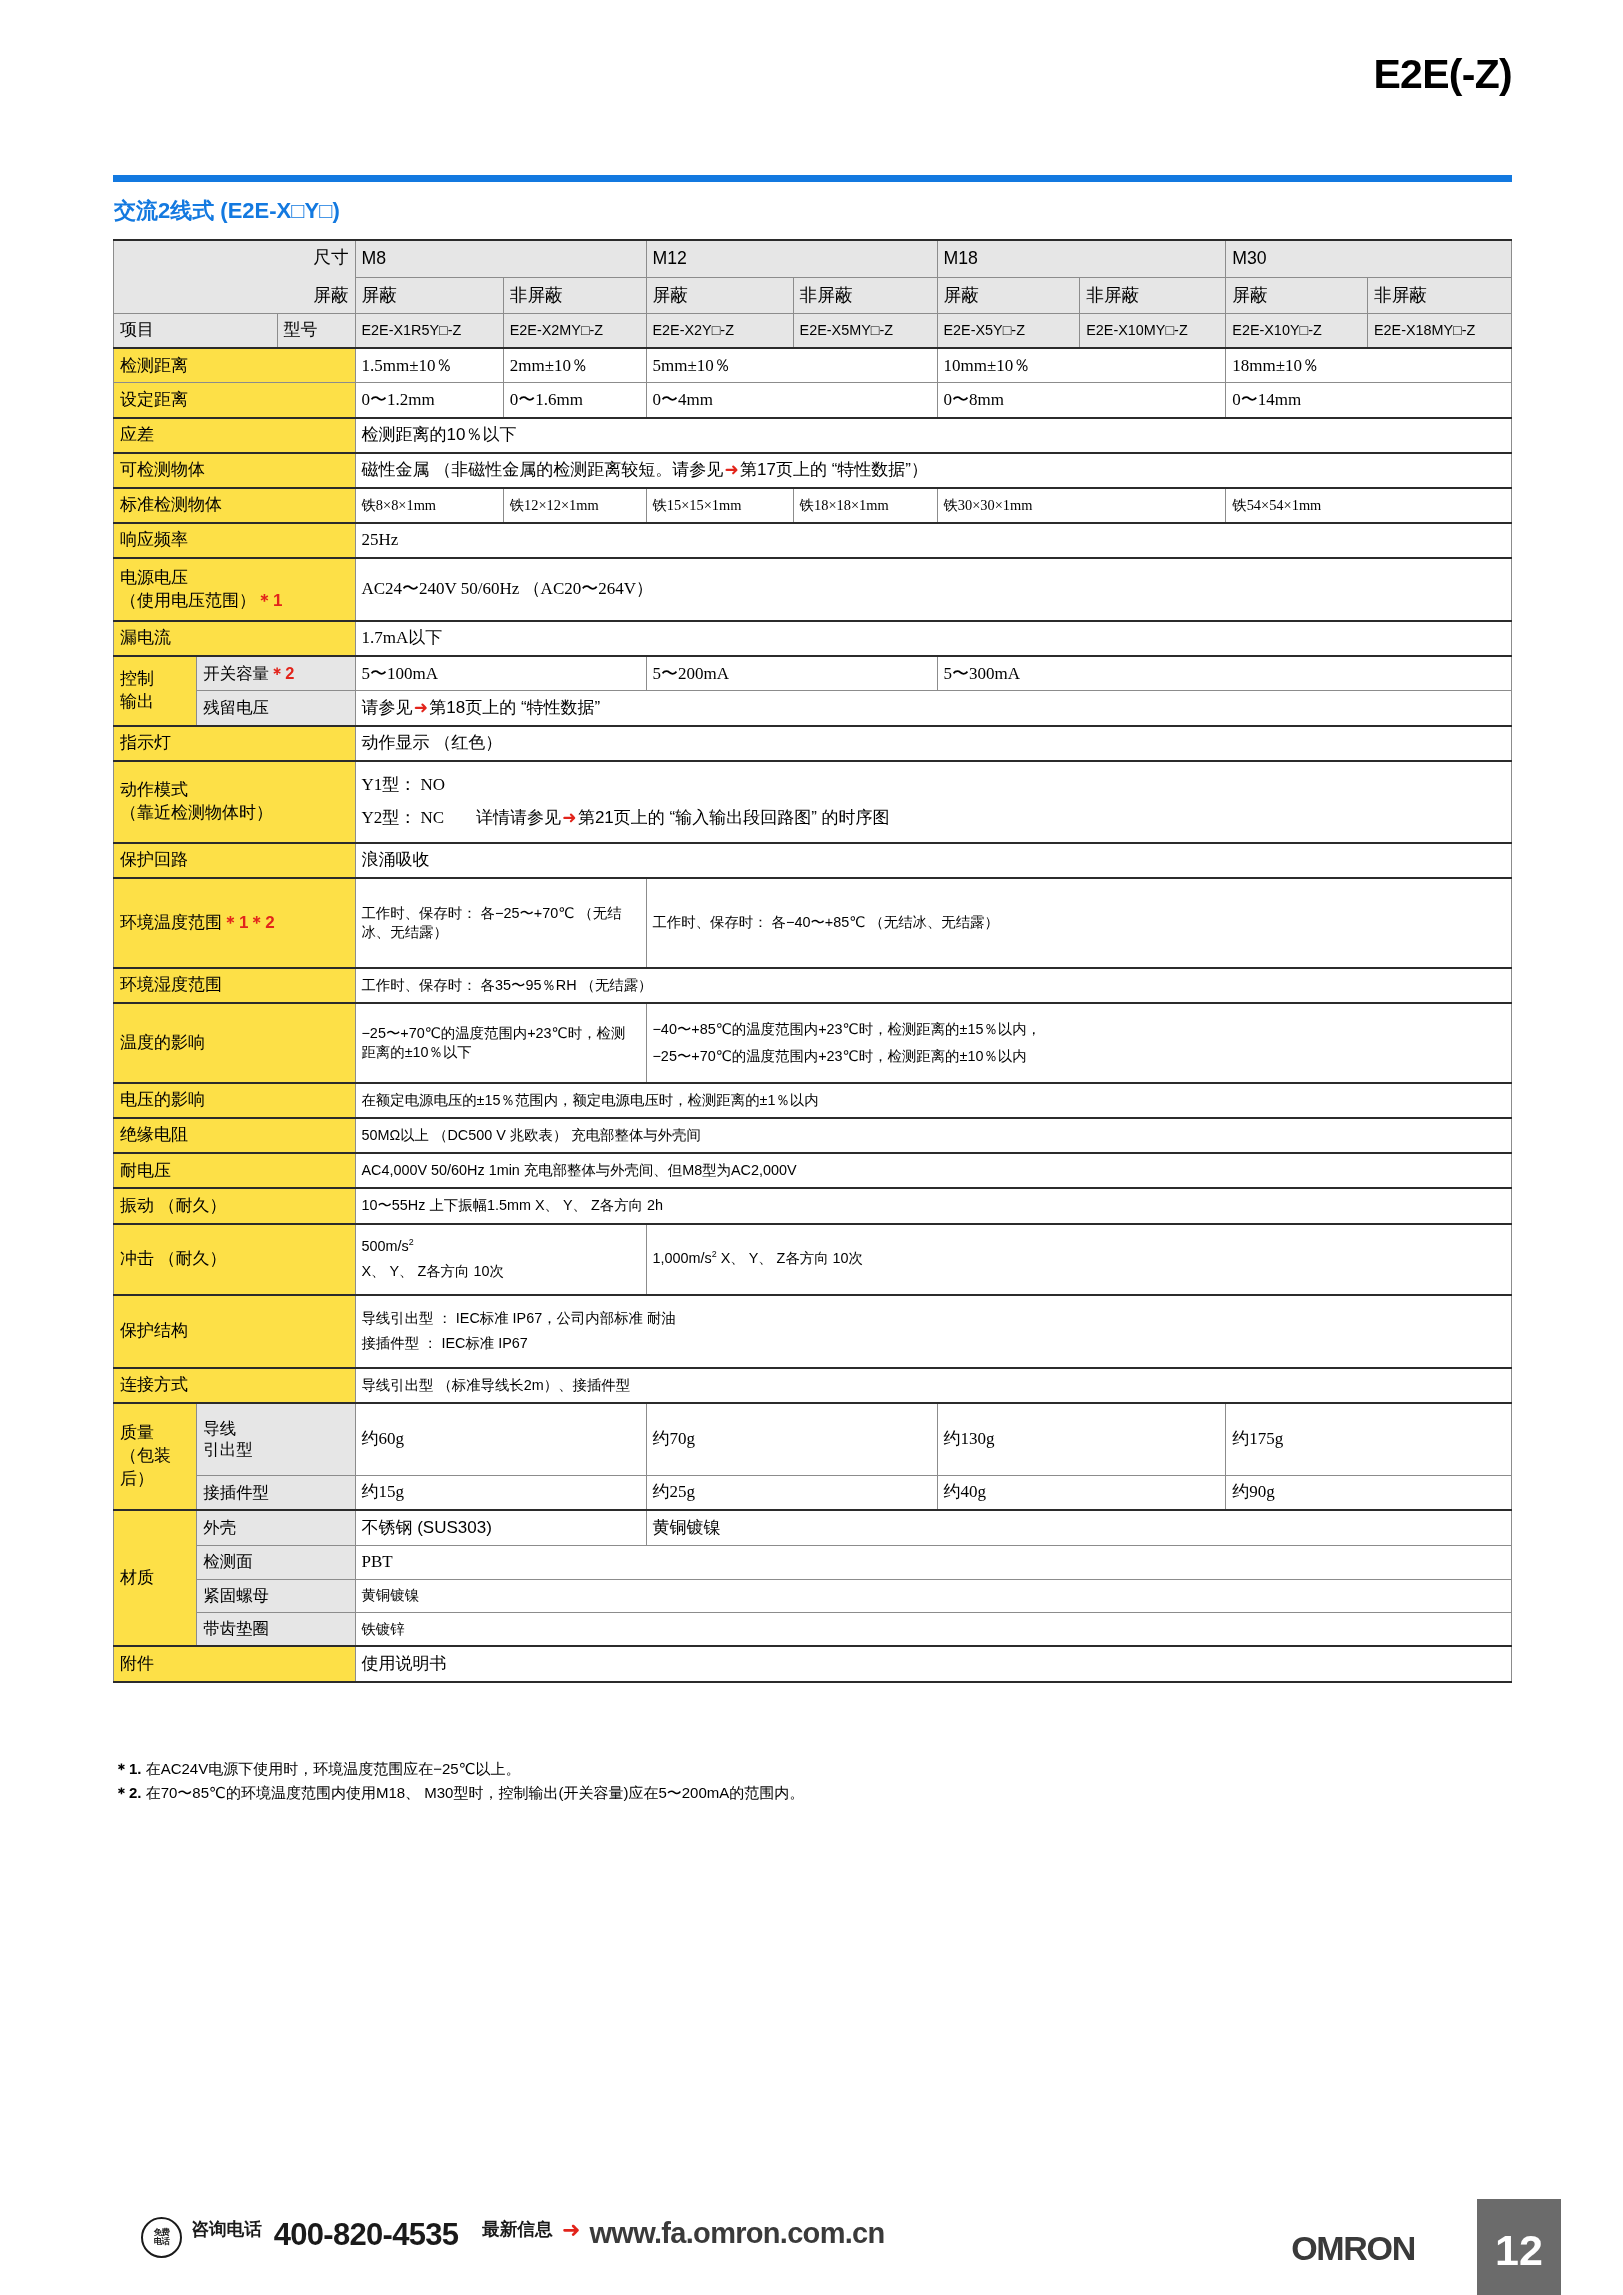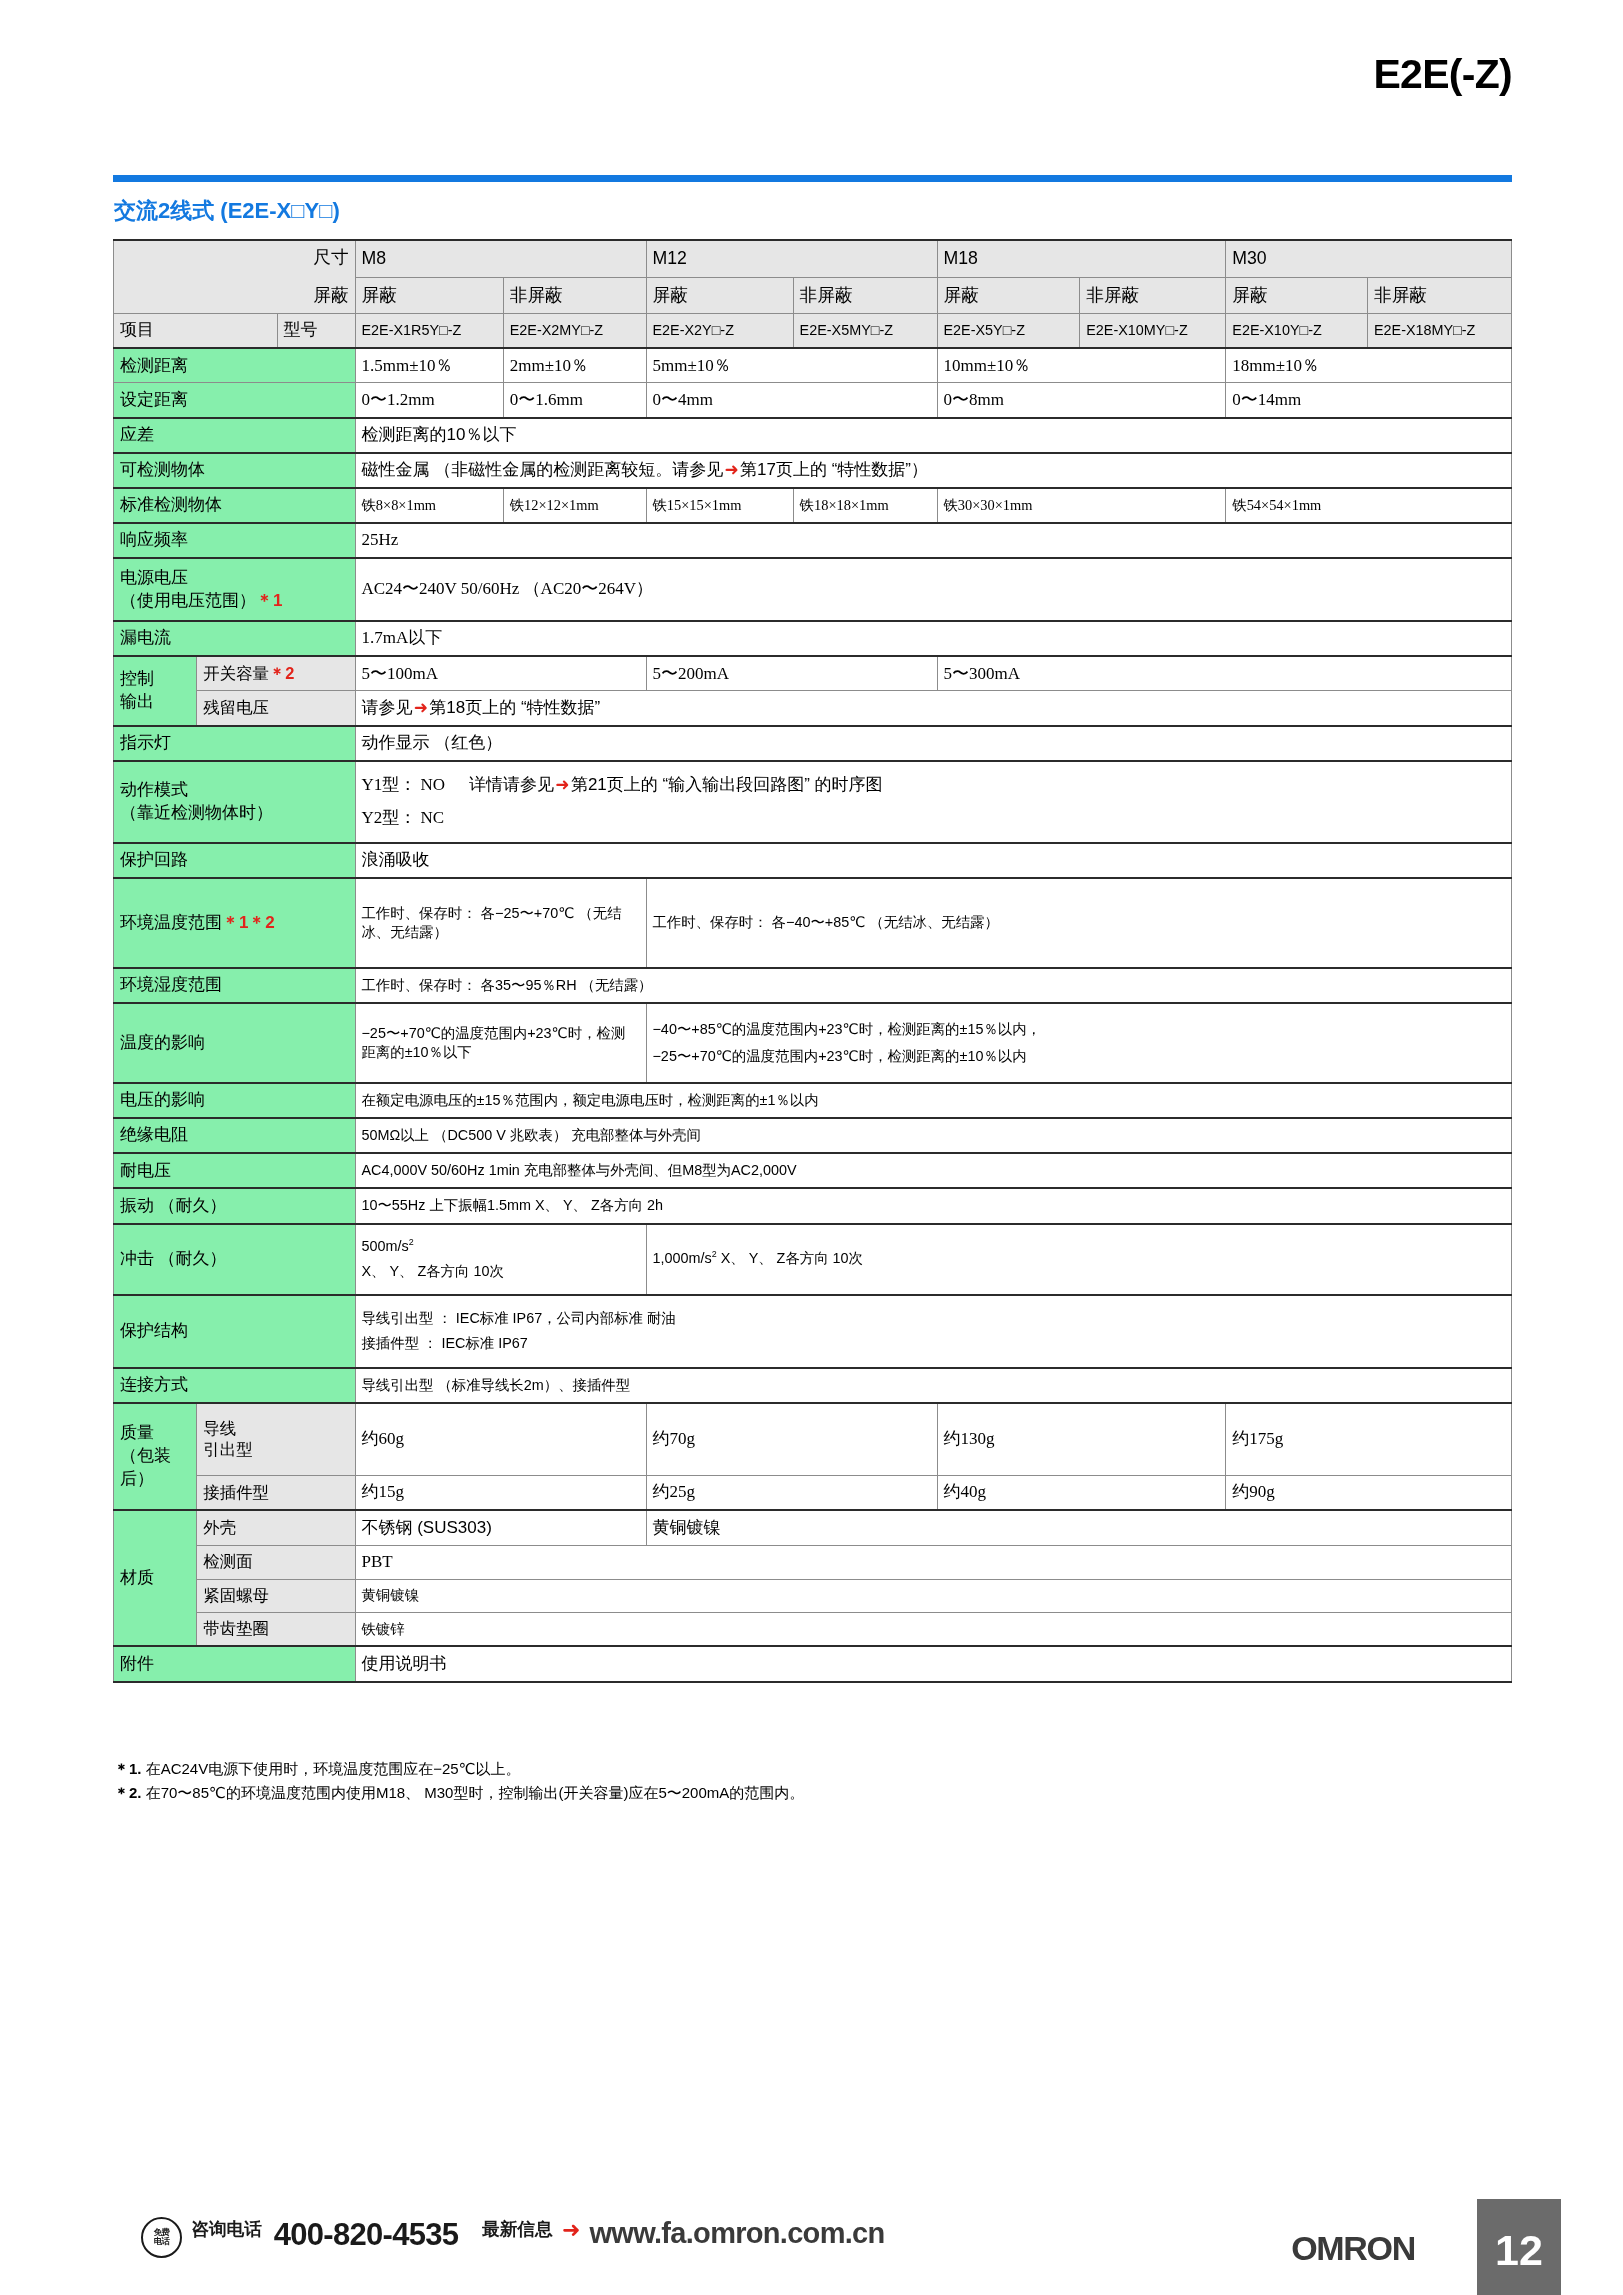--- a/index.html
+++ b/index.html
@@ -73,21 +73,21 @@
   }
   
   table.spec { border-top: 2px solid #2b2b2b; border-bottom: 2px solid #2b2b2b; }
   .hdr-cell {
     background: #e6e6e6;
     font-weight: bold;
     text-align: center;
     font-size: 17.7px;
   }
   .rowlabel {
-    background: #86efac;
+    background: #fde047;
     font-weight: bold;
     font-size: 17px;
     margin-left: 23px;
   }
   .rowlabel-sm {
     background: #e6e6e6;
     font-weight: bold;
     font-size: 16.4px;
   }
   .lbl-right { text-align: right; }
@@ -322,21 +322,21 @@
     <td class="rowlabel thick-top" colspan="3">指示灯</td>
     <td class="val thick-top" colspan="8">动作显示 （红色）</td>
   </tr>
 
   <tr style="height:82px">
     <td class="rowlabel thick-top" colspan="3">
       <div>动作模式</div>
       <div>（靠近检测物体时）</div>
     </td>
     <td class="val thick-top" colspan="8">
-      <div style="display:flex; align-items:flex-start; gap:24px;">
+      <div style="display:flex; align-items:flex-end; gap:31px;">
         <div style="flex:0 0 auto;">
           <div class="serif">Y1型： NO</div>
           <div class="serif" style="margin-top:10.5px">Y2型： NC</div>
         </div>
         <div style="flex:1 1 auto;">
           <span>详情请参见</span><span class="arrow">➜</span><span>第21页上的 “输入输出段回路图” 的时序图</span>
         </div>
       </div>
     </td>
   </tr>

